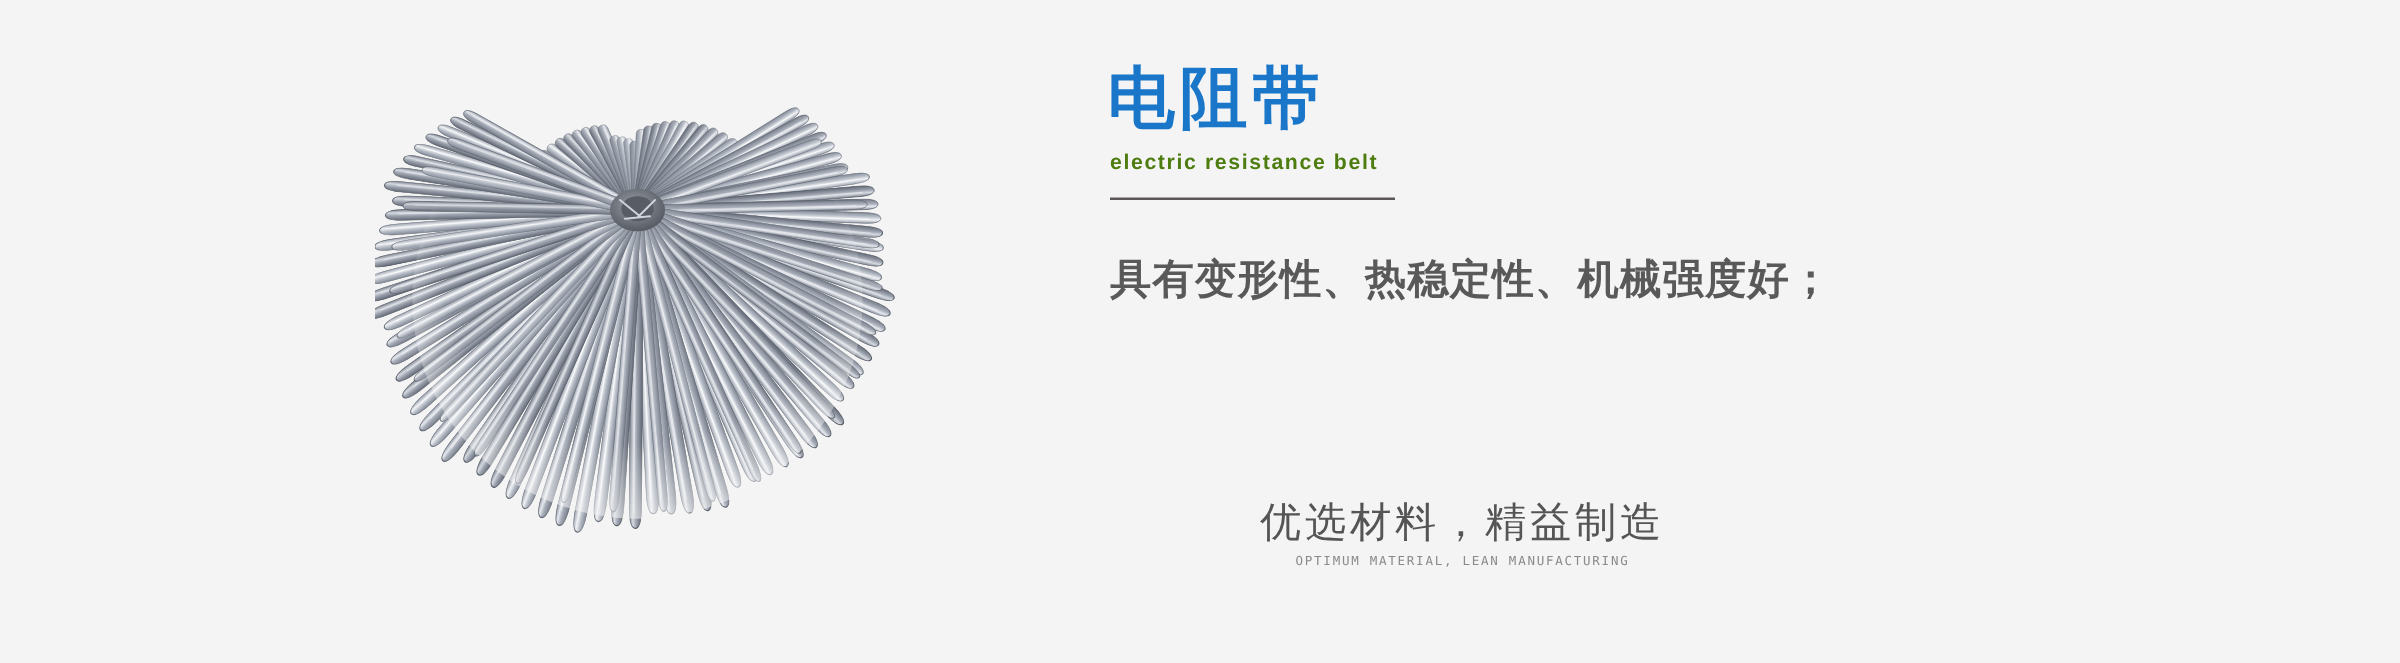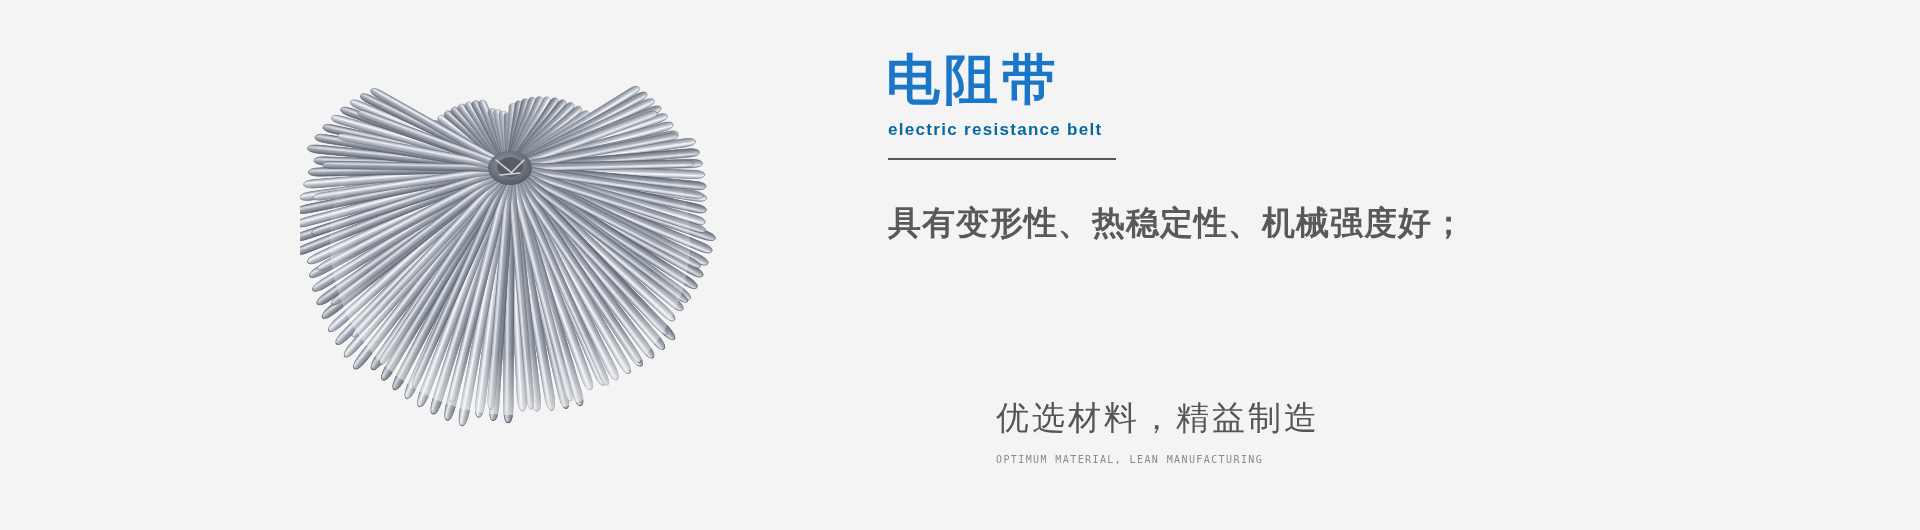--- a/index.html
+++ b/index.html
@@ -51,21 +51,21 @@
     color: #1a76c8;
     letter-spacing: 4px;
     margin: 0;
     white-space: nowrap;
   }
 
   #title-en {
     font-size: 17px;
     line-height: 24px;
     font-weight: bold;
-    color: #0369a1;
+    color: #4d7c0f;
     letter-spacing: 1.3px;
     margin: 8px 0 0 2px;
     white-space: nowrap;
   }
 
   #divider {
     width: 228px;
     height: 2px;
     background: #5b555a;
     margin: 16px 0 0 2px;
@@ -79,38 +79,39 @@
     line-height: 45px;
     color: #595959;
     font-weight: bold;
     letter-spacing: 1px;
     white-space: nowrap;
   }
 
   
   #tagline {
     position: absolute;
-    left: 996px;
+    left: 960px;
     top: 398px;
     width: 420px;
+    text-align: center;
   }
   #tagline-cn {
     font-size: 33px;
     line-height: 40px;
     color: #555555;
     letter-spacing: 3px;
     white-space: nowrap;
   }
   #tagline-en {
     font-family: "DejaVu Sans Mono", "Liberation Mono", monospace;
     font-size: 10px;
     line-height: 16px;
     color: #8a8a8a;
     letter-spacing: 1.4px;
-    margin-top: 14px;
+    margin-top: 4px;
     white-space: nowrap;
   }
 </style>
 </head>
 <body>
 
 <div id="banner">
 
   <div id="product-figure">
     <svg viewBox="0 0 420 400" xmlns="http://www.w3.org/2000/svg" aria-hidden="true">

